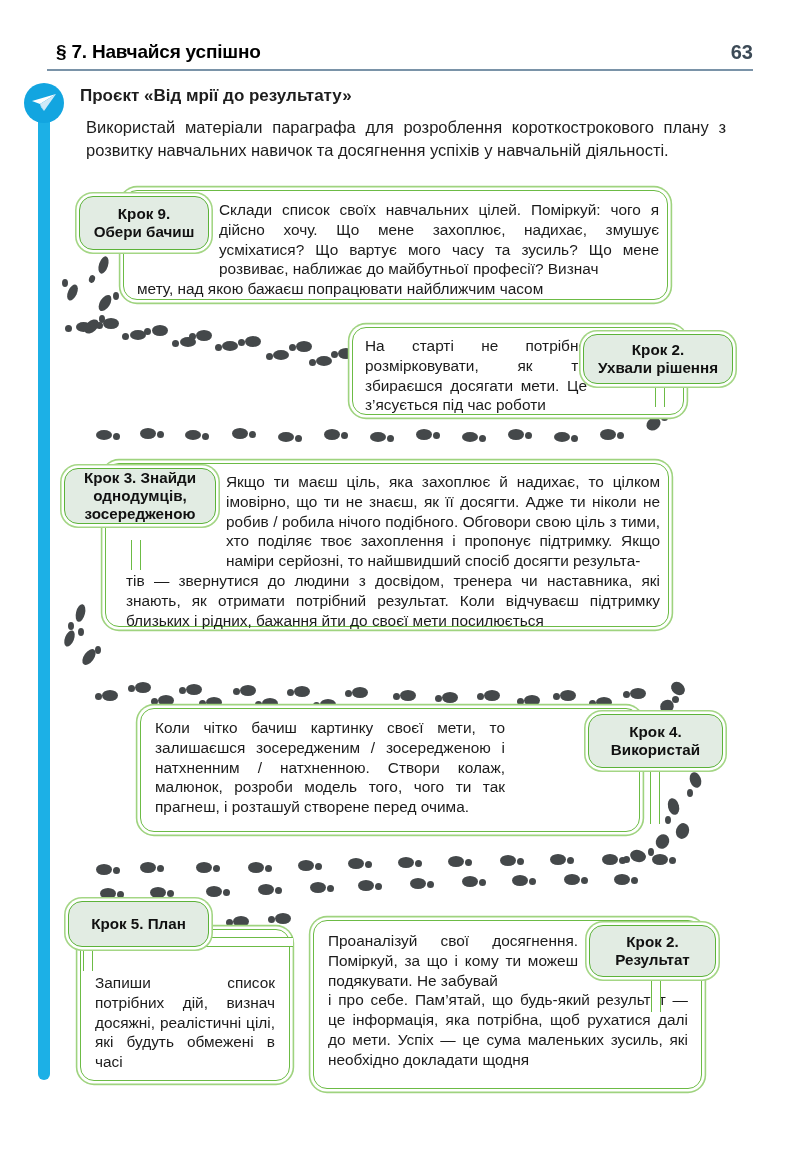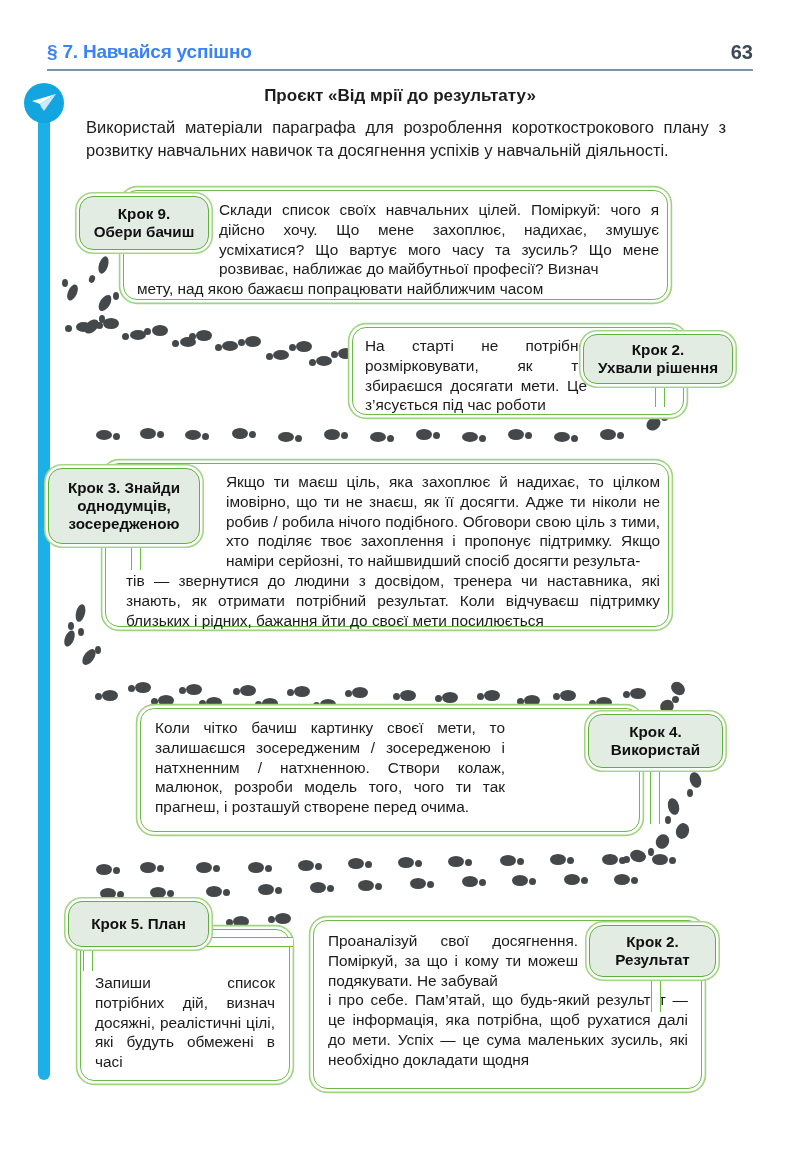--- a/index.html
+++ b/index.html
@@ -12,22 +12,22 @@
     position: relative;
     overflow: hidden;
   }
 
   
   .page-header{
     position:absolute; left:47px; top:41px; width:706px; height:30px;
     border-bottom:2px solid #7a93a8;
   }
   .header-title{
-    position:absolute; left:0; top:0;
-    font-size:19px; font-weight:700; color:#3b82f6;
+    position:absolute; left:9px; top:0;
+    font-size:19px; font-weight:700; color:#000000;
     letter-spacing:-0.2px;
     font-family:"Liberation Sans", sans-serif;
   }
   .header-pageno{
     position:absolute; right:0; top:0;
     font-size:20px; font-weight:700; color:#3c4a56;
   }
 
   
   .rail{
@@ -37,21 +37,21 @@
   .plane-badge{
     position:absolute; left:24px; top:83px; width:40px; height:40px;
     border-radius:50%; background:#12a5e0;
     display:flex; align-items:center; justify-content:center;
   }
   .plane-badge svg{ display:block; }
 
   
   .project-title{
     position:absolute; left:80px; top:86px; width:640px;
-    text-align:center; font-size:17px; font-weight:700; color:#1d1d1d;
+    font-size:17px; font-weight:700; color:#1d1d1d;
   }
   .intro{
     position:absolute; left:86px; top:116px; width:640px;
     font-size:16.5px; line-height:1.42; text-align:justify;
     text-justify:inter-word; color:#1d1d1d;
   }
 
   
   .tbox{
     position:absolute;
@@ -101,21 +101,21 @@
   #box1 .txt .last { display:block; margin-left:-82px; width:522px; text-align:left;}
   #label1    { left:79px; top:196px; width:130px; height:54px; }
 
   #box2      { left:352px; top:327px; width:332px; height:88px; }
   #box2 .txt { position:absolute; left:12px; top:8px; width:222px; }
   #label2    { left:583px; top:334px; width:150px; height:50px; }
 
   #box3      { left:105px; top:463px; width:564px; height:164px; }
   #box3 .txt { position:absolute; left:120px; top:8px; width:434px; }
   #box3 .txt .wide { display:block; margin-left:-100px; width:534px; }
-  #label3    { left:48px; top:468px; width:152px; height:76px; }
+  #label3    { left:64px; top:468px; width:152px; height:56px; }
 
   #box4      { left:140px; top:708px; width:500px; height:124px; }
   #box4 .txt { position:absolute; left:14px; top:9px; width:430px; }
   #box4 .txt .f { display:block; width:350px; }
   #label4    { left:588px; top:714px; width:135px; height:54px; }
 
   #box5      { left:80px; top:929px; width:210px; height:152px; }
   #box5 .txt { position:absolute; left:14px; top:43px; width:180px; }
   #label5    { left:68px; top:901px; width:141px; height:46px; }
 

